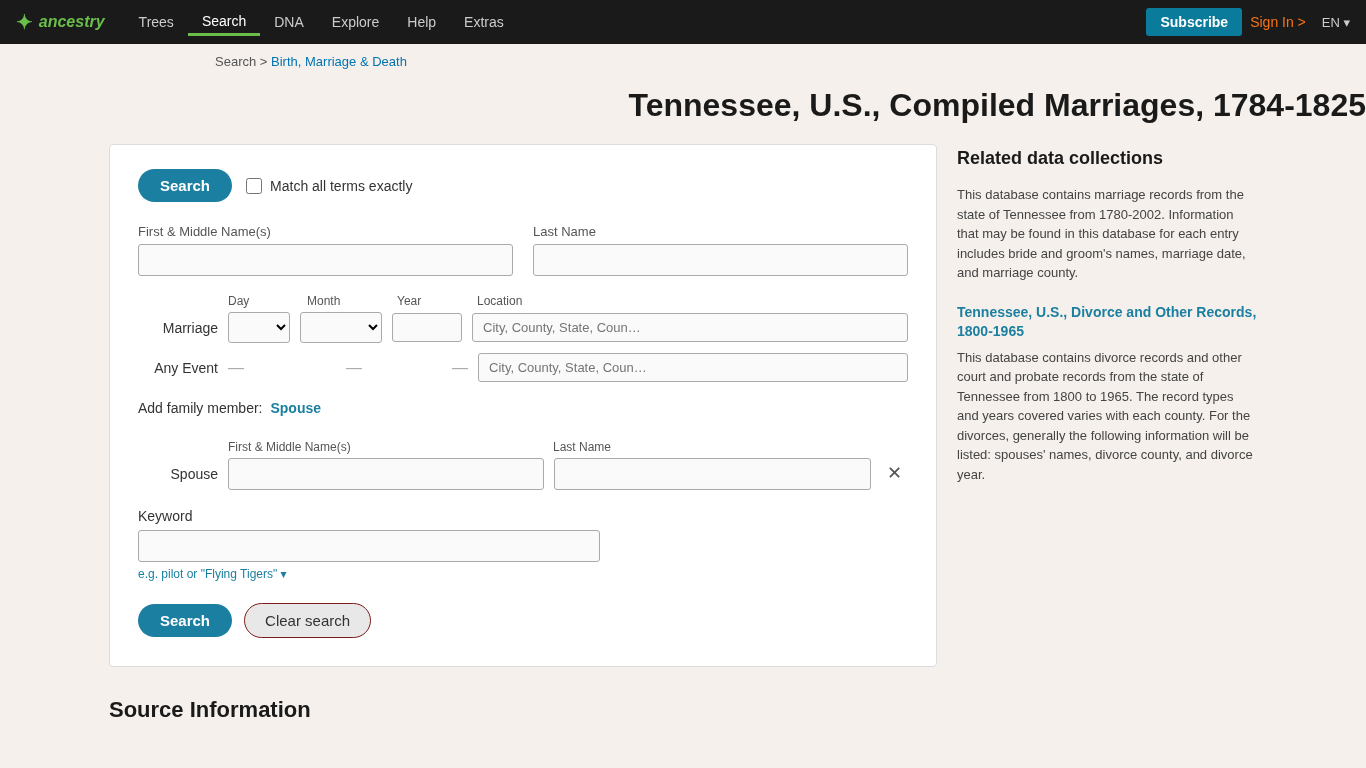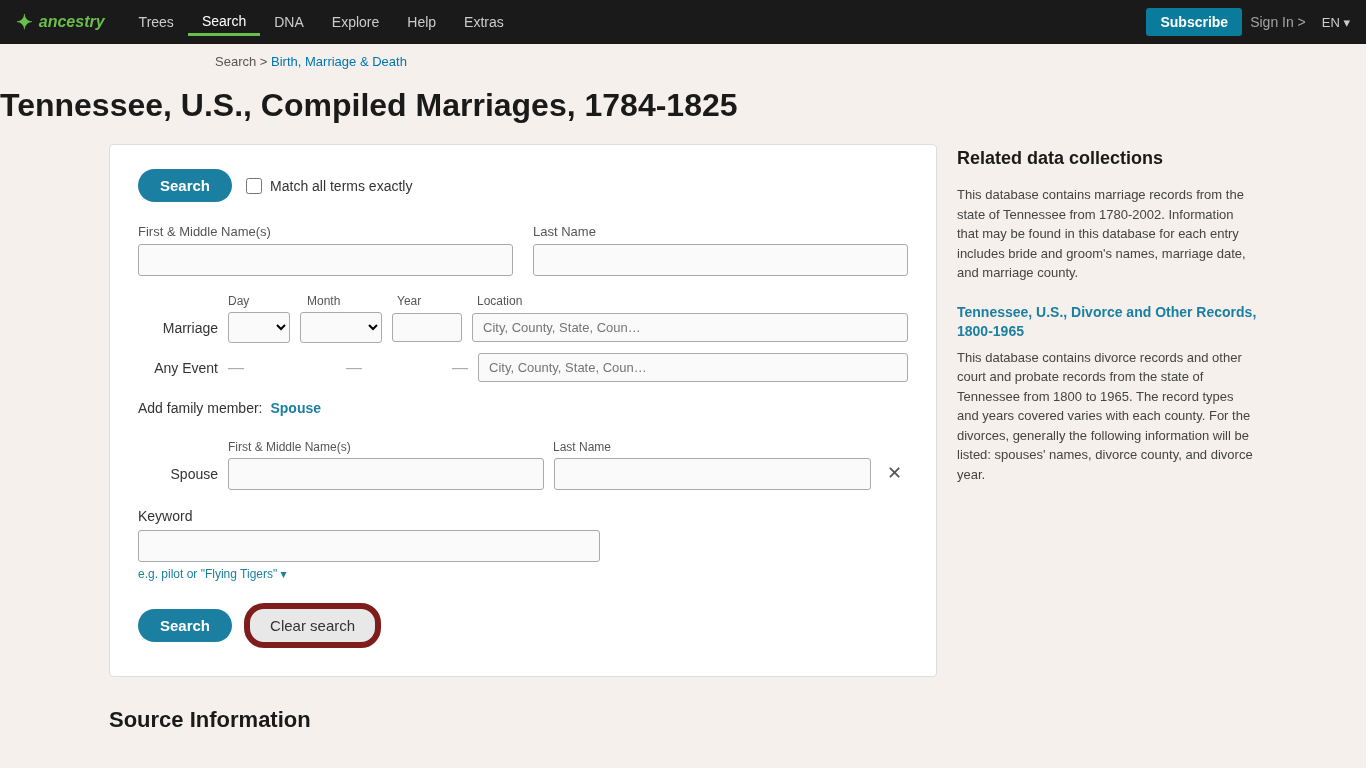--- a/index.html
+++ b/index.html
@@ -60,21 +60,21 @@
       background: #0a7b9b;
       color: #fff;
       border: none;
       padding: 6px 14px;
       border-radius: 3px;
       font-size: 14px;
       cursor: pointer;
       font-weight: bold;
     }
     .signin-btn {
-      color: #a3a3a3;
+      color: #f97316;
       font-size: 14px;
       cursor: pointer;
       background: none;
       border: none;
     }
     .lang-btn {
       color: #ccc;
       font-size: 13px;
       cursor: pointer;
       background: none;
@@ -88,21 +88,21 @@
       font-size: 13px;
       color: #555;
     }
     .breadcrumb a {
       color: #0073b1;
       text-decoration: none;
     }
 
     
     .page-title {
-      text-align: left;
+      text-align: right;
       font-size: 32px;
       font-weight: bold;
       padding: 18px 0 20px 0;
       color: #1a1a1a;
     }
 
     
     .main-layout {
       display: flex;
       gap: 20px;
@@ -320,21 +320,21 @@
 
     
     .bottom-buttons {
       display: flex;
       gap: 12px;
       align-items: center;
     }
     .clear-btn {
       background: #e8e8e8;
       color: #333;
-      border: 6px solid #7f1d1d;
+      border: 1px solid #7f1d1d;
       border-radius: 20px;
       padding: 8px 20px;
       font-size: 15px;
       cursor: pointer;
       text-align: center;
     }
 
     
     .source-section {
       max-width: 1180px;

